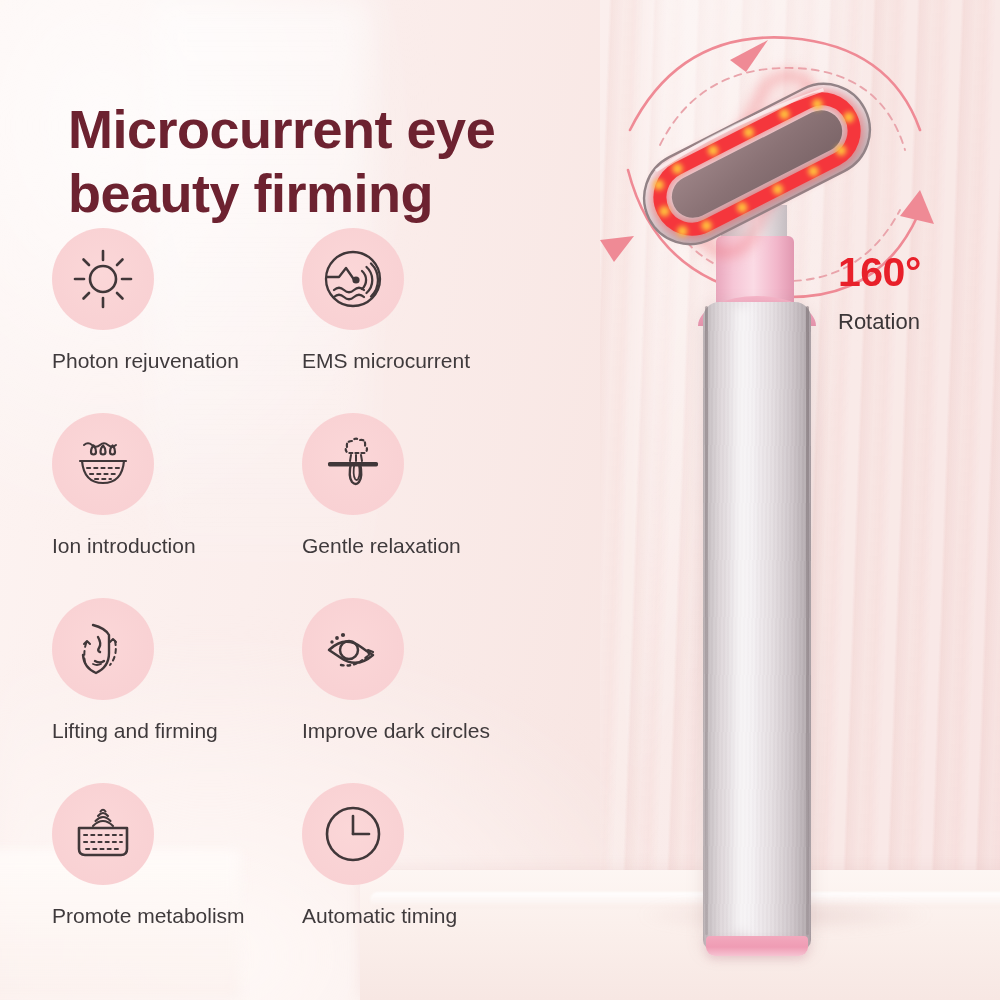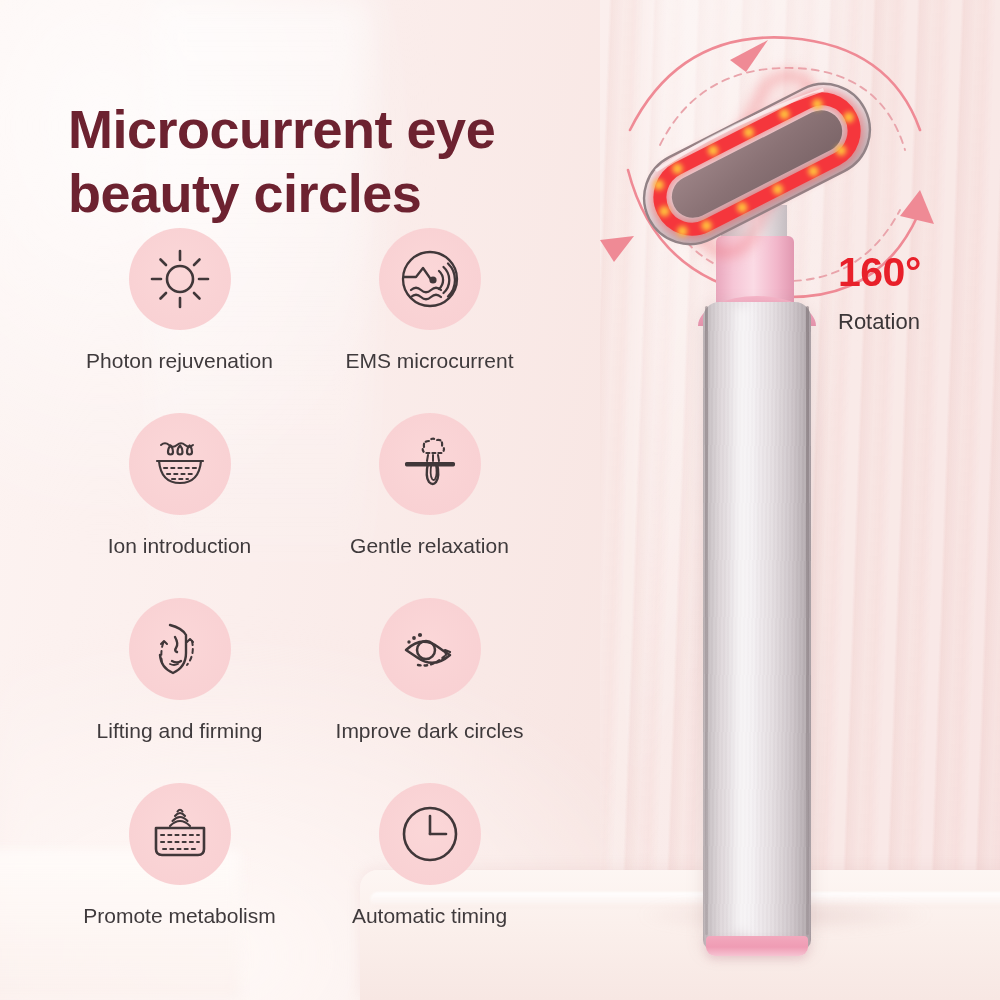--- a/index.html
+++ b/index.html
@@ -113,21 +113,20 @@
     width: 600px;
   }
   .feat-row {
     display: flex;
     height: 185px;
   }
   .feat {
     flex: 0 0 255px;
     display: flex;
     flex-direction: column;
-    align-items: center;
   }
   .feat:first-child { margin-left: 52px; }
   .feat:last-child  { margin-left: -5px; }
 
   .feat-circle {
     width: 102px; height: 102px;
     border-radius: 50%;
     background: radial-gradient(circle at 48% 44%, #fbd7d8 0%, #f9d2d4 58%, #f8cfd2 100%);
     display: flex;
     align-items: center;
@@ -245,21 +244,21 @@
   <div class="bg-drape"></div>
   <div class="bg-drape2"></div>
   <div class="bg-lowglow"></div>
   <div class="pedestal-left"></div>
   <div class="pedestal"></div>
   <div class="pedestal-lip"></div>
   <div class="shadow-under"></div>
 
   <h1 class="title">
     <span class="l1">Microcurrent eye</span>
-    <span class="l2">beauty circles</span>
+    <span class="l2">beauty firming</span>
   </h1>
 
   <div class="features">
 
     <div class="feat-row">
 
       <div class="feat">
         <div class="feat-circle">
           <svg width="64" height="64" viewBox="0 0 64 64">
             <g fill="none" stroke="#403739" stroke-width="2.6" stroke-linecap="round">

